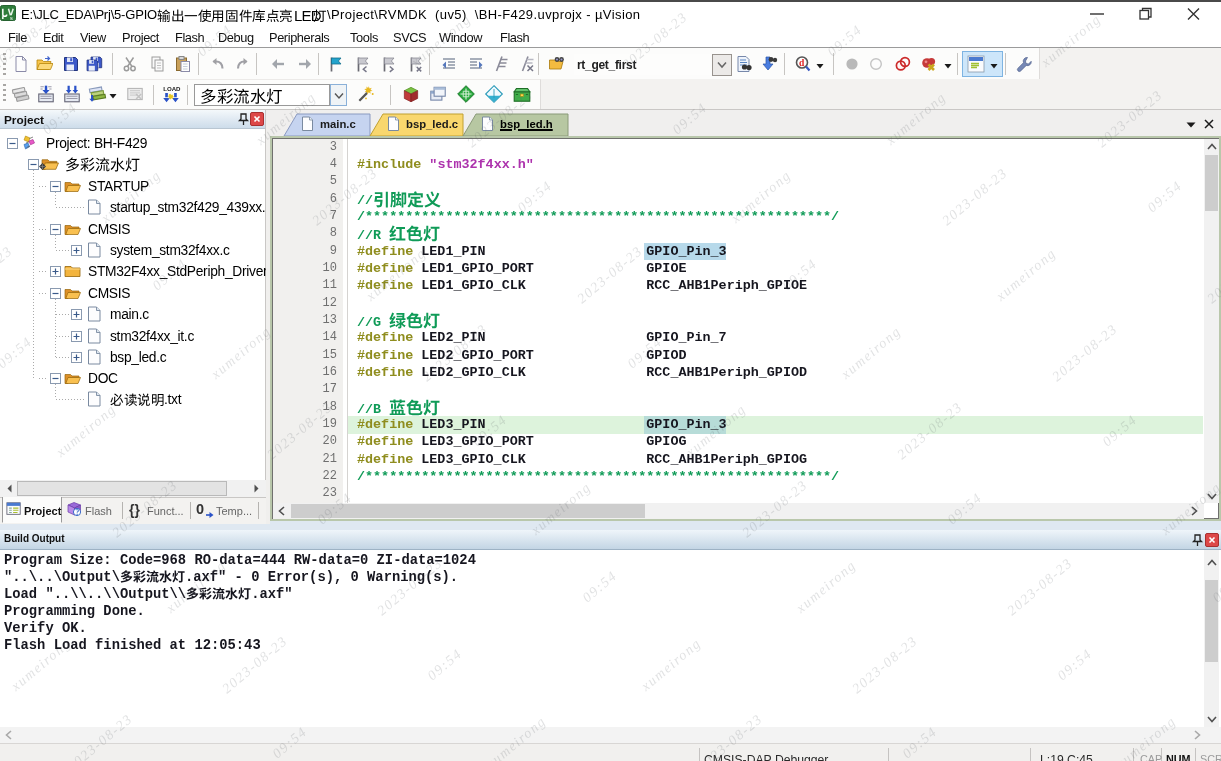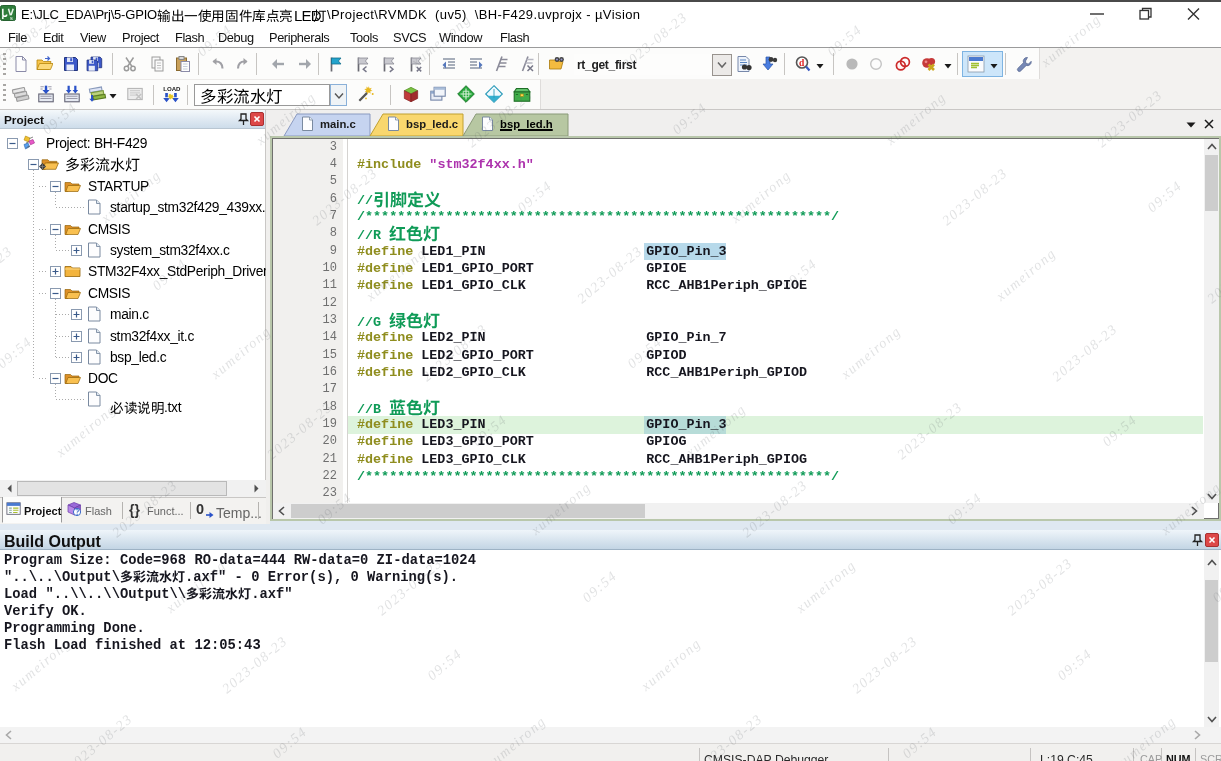--- a/index.html
+++ b/index.html
@@ -536,21 +536,21 @@
   </svg>
 <svg class="a" style="left:64px;top:370px" width="17" height="16" viewBox="0 0 17 16">
     <path d="M1 4.5h5.5L8 6h7v1.5H6l-2 6H1z" fill="#dd9028" stroke="#96660a" stroke-width="0.7"></path>
     <path d="M4 7.5h12.5l-2.5 6H1.8z" fill="#f9c050" stroke="#96660a" stroke-width="0.7"></path>
   </svg>
 <div class="a trt" style="left:88px;top:371px">DOC</div>
 <svg class="a" style="left:87px;top:391px" width="15" height="16" viewBox="0 0 15 16">
     <path d="M1.5 1h8l3.5 3.5V15h-11.5z" fill="#fdfdfe" stroke="#7a8aa0" stroke-width="1"></path>
     <path d="M9.5 1v3.5H13" fill="#dde6f0" stroke="#7a8aa0" stroke-width="0.9"></path>
   </svg>
-<div class="a trt" style="left:110px;top:400px"><svg class="k kn" viewBox="0 -880 1000 1000">
+<div class="a trt" style="left:110px;top:392px"><svg class="k kn" viewBox="0 -880 1000 1000">
       <use href="#r15"></use>
     </svg><svg class="k kn" viewBox="0 -880 1000 1000">
       <use href="#r16"></use>
     </svg><svg class="k kn" viewBox="0 -880 1000 1000">
       <use href="#r17"></use>
     </svg><svg class="k kn" viewBox="0 -880 1000 1000">
       <use href="#r18"></use>
     </svg>.txt</div>
 <div class="a" style="left:33px;top:170px;width:1px;height:208px;background-image:repeating-linear-gradient(#aaa 0 1px,transparent 1px 3px)"></div>
 <div class="a" style="left:39px;top:186px;width:9px;height:1px;background-image:repeating-linear-gradient(90deg,#aaa 0 1px,transparent 1px 3px)"></div>
@@ -596,21 +596,21 @@
 <div class="a" style="left:85px;top:505px;font-size:11px;color:#666">Flash</div>
 <div class="a" style="left:122px;top:502px;width:1px;height:17px;background:#b5b3b0"></div>
 <div class="a" style="left:129px;top:502px;font-size:14px;font-weight:700;color:#333">{}</div>
 <div class="a" style="left:147px;top:505px;font-size:11px;color:#666">Funct...</div>
 <div class="a" style="left:190px;top:502px;width:1px;height:17px;background:#b5b3b0"></div>
 <div class="a" style="left:196px;top:501px;font-size:14.5px;font-weight:700;color:#333">0</div>
 <svg class="a" style="left:205px;top:511px" width="10" height="9" viewBox="0 0 10 9">
     <path d="M1 4h5" stroke="#2a52c8" stroke-width="1.6"></path>
     <path d="M4.5 1l4 3-4 3z" fill="#2a52c8"></path>
   </svg>
-<div class="a" style="left:216px;top:505px;font-size:14px;color:#666">Temp...</div>
+<div class="a" style="left:216px;top:505px;font-size:11px;color:#666">Temp...</div>
 <div class="a" style="left:258px;top:502px;width:1px;height:17px;background:#b5b3b0"></div>
 <div class="a" style="left:0;top:524px;width:1221px;height:6px;background:#dfe8f1"></div>
 <div class="a" style="left:270px;top:521px;width:951px;height:9px;background:#dfe8f1"></div>
 <div class="a" style="left:266px;top:110px;width:4px;height:414px;background:#f0efed"></div>
 <div class="a" style="left:270px;top:110px;width:951px;height:26px;background:#f0efee"></div>
 <svg class="a" style="left:283px;top:113px" width="88" height="23" viewBox="0 0 88 23">
     <path d="M1 23L14 1h73v22z" fill="#c6d4f0" stroke="#8a9ac0" stroke-width="1"></path>
   </svg>
 <svg class="a" style="left:301px;top:116px" width="13" height="16" viewBox="0 0 13 16">
     <path d="M1.5 1h7l3 3v10.5H1.5z" fill="#fdfdfe" stroke="#7a8aa0"></path>
@@ -706,21 +706,21 @@
 <div class="a" style="left:1205px;top:155px;width:13px;height:56px;background:#cdcdcd"></div>
 <div class="a" style="left:273px;top:503px;width:931px;height:16px;background:#f1f1f1"></div>
 <svg class="a" style="left:276px;top:505px" width="12" height="12" viewBox="0 0 12 12">
     <path d="M8 2L3.5 6 8 10" fill="none" stroke="#505050" stroke-width="1.6"></path>
   </svg>
 <svg class="a" style="left:1188px;top:505px" width="12" height="12" viewBox="0 0 12 12">
     <path d="M4 2l4.5 4L4 10" fill="none" stroke="#505050" stroke-width="1.6"></path>
   </svg>
 <div class="a" style="left:291px;top:504px;width:354px;height:14px;background:#cdcdcd"></div>
 <div class="a" style="left:0;top:530px;width:1221px;height:20px;background:linear-gradient(#eff5fa,#c3d5e4);border-bottom:1px solid #9db2c4"></div>
-<div class="a" style="left:4px;top:533px;font-size:16px;font-weight:700;color:#111">Build Output</div>
+<div class="a" style="left:4px;top:533px;font-size:10px;font-weight:700;color:#111">Build Output</div>
 <svg class="a" style="left:1190px;top:533px" width="14" height="15" viewBox="0 0 14 15">
     <path d="M5 2h5v5l1.5 1.5h-8L5 7z" fill="none" stroke="#222" stroke-width="1.3"></path>
     <path d="M7.5 8.5V13" stroke="#222" stroke-width="1.3"></path>
   </svg>
 <div class="a" style="left:1205px;top:533px;width:14px;height:14px;background:#dd4848;border:1px solid #a83030;border-radius:2px"></div>
 <svg class="a" style="left:1205px;top:533px" width="14" height="14" viewBox="0 0 14 14">
     <path d="M4.5 4.5l5 5M9.5 4.5l-5 5" stroke="#fff" stroke-width="1.6"></path>
   </svg>
 <div class="a" style="left:0;top:550px;width:1221px;height:177px;background:#fff"></div>
 <div class="a out" style="left:4px;top:551.5px;line-height:17.1px"><div style="height:17.1px">Program Size: Code=968 RO-data=444 RW-data=0 ZI-data=1024</div><div style="height:17.1px">"..\..\Output\<svg class="k ko" viewBox="0 -880 1000 1000">
@@ -736,21 +736,21 @@
       </svg>.axf" - 0 Error(s), 0 Warning(s).</div><div style="height:17.1px">Load "..\\..\\Output\\<svg class="k ko" viewBox="0 -880 1000 1000">
         <use href="#b11"></use>
       </svg><svg class="k ko" viewBox="0 -880 1000 1000">
         <use href="#b12"></use>
       </svg><svg class="k ko" viewBox="0 -880 1000 1000">
         <use href="#b13"></use>
       </svg><svg class="k ko" viewBox="0 -880 1000 1000">
         <use href="#b14"></use>
       </svg><svg class="k ko" viewBox="0 -880 1000 1000">
         <use href="#b10"></use>
-      </svg>.axf"</div><div style="height:17.1px">Verify OK.</div><div style="height:17.1px">Programming Done.</div><div style="height:17.1px">Flash Load finished at 12:05:43</div></div>
+      </svg>.axf"</div><div style="height:17.1px">Programming Done.</div><div style="height:17.1px">Verify OK.</div><div style="height:17.1px">Flash Load finished at 12:05:43</div></div>
 <div class="a" style="left:1204px;top:550px;width:15px;height:177px;background:#f1f1f1"></div>
 <svg class="a" style="left:1206px;top:557px" width="12" height="12" viewBox="0 0 12 12">
     <path d="M2 8l4-4.5L10 8" fill="none" stroke="#505050" stroke-width="1.6"></path>
   </svg>
 <svg class="a" style="left:1206px;top:713px" width="12" height="12" viewBox="0 0 12 12">
     <path d="M2 4l4 4.5L10 4" fill="none" stroke="#505050" stroke-width="1.6"></path>
   </svg>
 <div class="a" style="left:1205px;top:580px;width:13px;height:82px;background:#cdcdcd"></div>
 <div class="a" style="left:0;top:727px;width:1221px;height:16px;background:#f3f3f3"></div>
 <svg class="a" style="left:3px;top:729px" width="12" height="12" viewBox="0 0 12 12">

